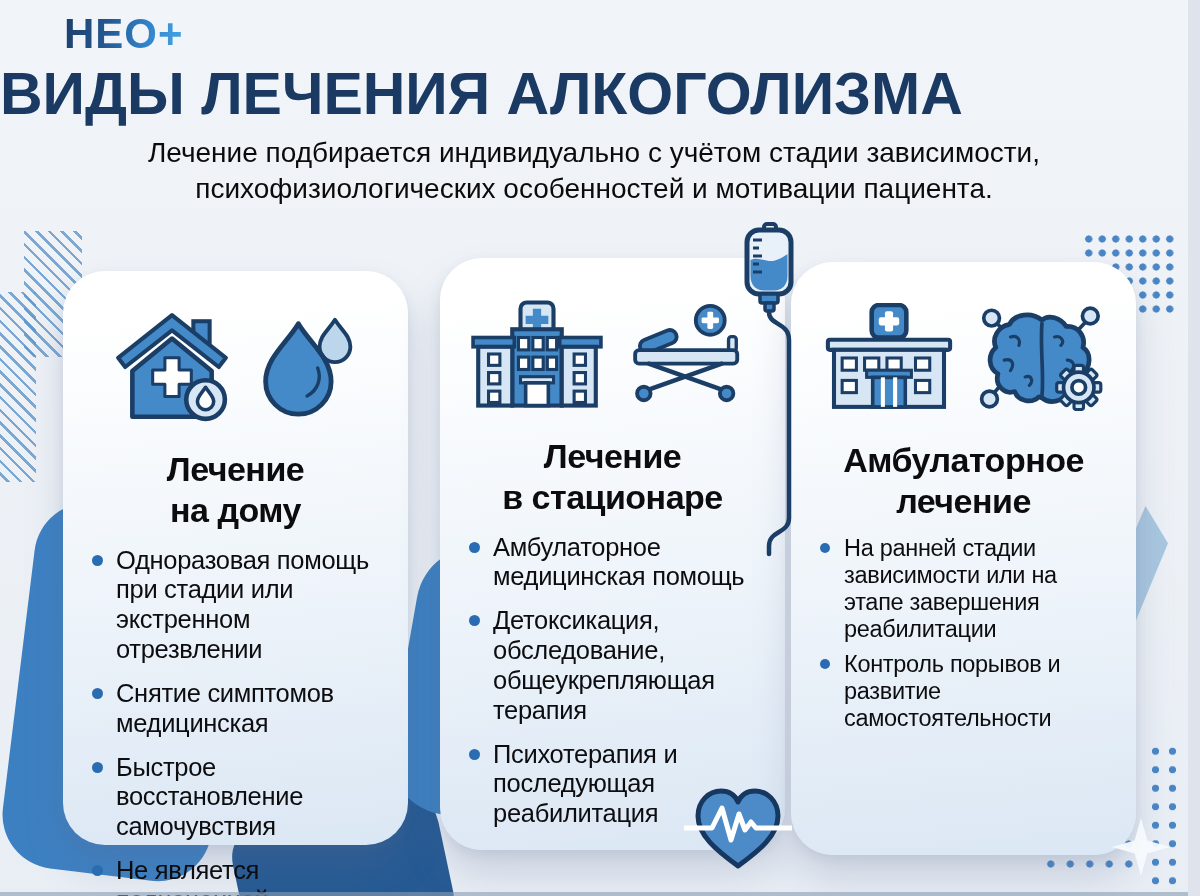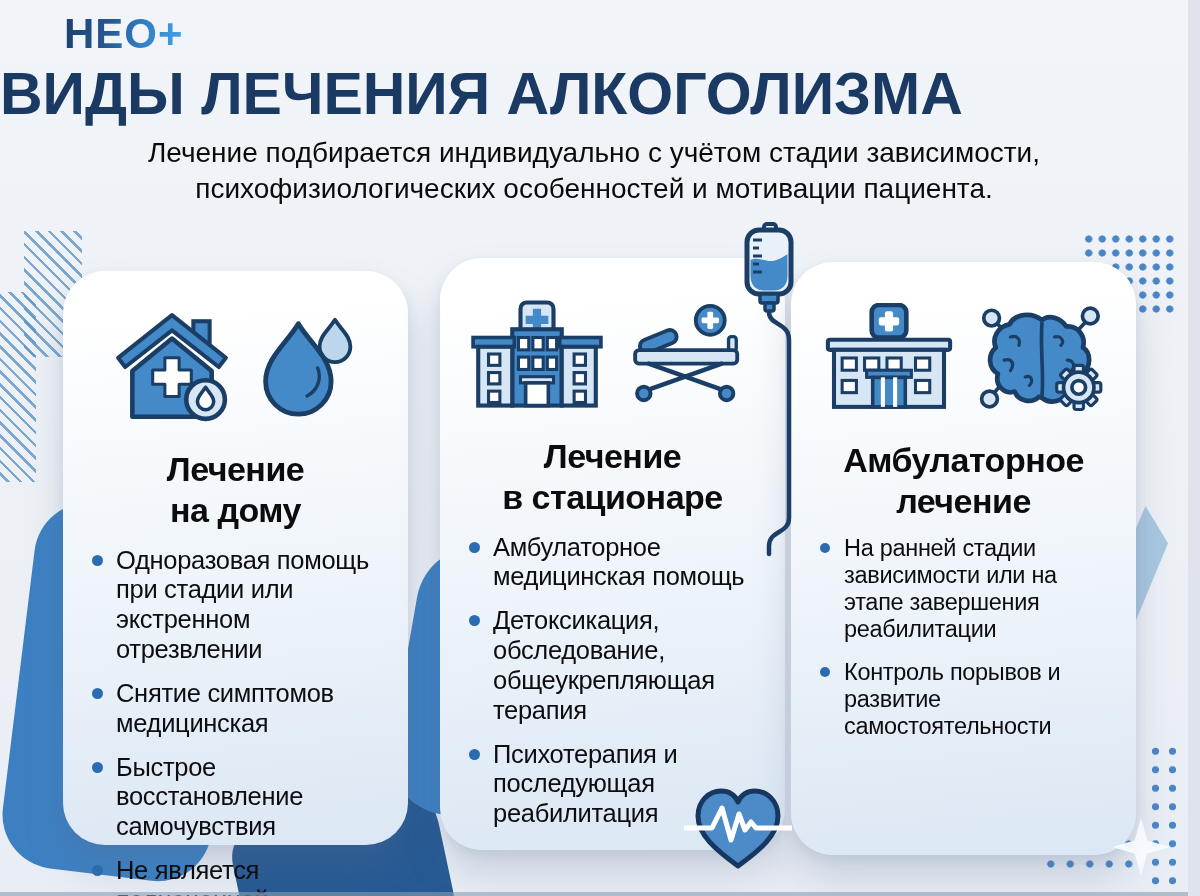--- a/index.html
+++ b/index.html
@@ -20,21 +20,21 @@
         box-shadow:0 24px 38px rgba(90,110,145,.22),0 5px 12px rgba(90,110,145,.12);}
   #card-home{left:63px;top:271px;width:345px;height:574px;}
   #card-inpatient{left:440px;top:258px;width:345px;height:592px;}
   #card-outpatient{left:779px;top:262px;width:345px;height:593px;margin-left:12px;}
   .icons-row{display:flex;justify-content:center;align-items:center;gap:24px;height:132px;}
   .card-title{margin-top:16px;text-align:center;font-size:34px;font-weight:800;line-height:1.2;
               color:#0c0c0e;letter-spacing:-0.5px;}
   .bullets{margin:15px 0 0;padding:0;list-style:none;display:flex;flex-direction:column;gap:14px;}
   .bullets li{position:relative;padding-left:27px;font-size:25.5px;line-height:1.17;color:#0d0d0f;letter-spacing:-0.3px;}
   .bullets li::before{content:"";position:absolute;left:3px;top:9px;width:11px;height:11px;border-radius:50%;background:#2a6cb2;}
-  .bullets.sm{gap:16px;margin-top:13px;}
+  .bullets.sm{gap:8px;margin-top:13px;}
   .bullets.sm li{font-size:23.5px;line-height:1.15;}
   .bullets.sm li::before{top:8px;width:10px;height:10px;}
   
   .hatch{position:absolute;z-index:1;background:repeating-linear-gradient(45deg,rgba(0,0,0,0) 0 6.5px,#5e95c8 6.5px 9px);opacity:.8;}
   #hatch-a{left:24px;top:231px;width:58px;height:126px;}
   #hatch-b{left:-28px;top:292px;width:64px;height:190px;}
   .decor-rect{position:absolute;z-index:1;border-radius:54px;}
   #decor-left{left:18px;top:508px;width:210px;height:368px;background:#3d80c2;transform:rotate(7deg);}
   #decor-bottom{left:238px;top:803px;width:210px;height:150px;background:#265a93;transform:rotate(-12deg);border-radius:40px;}
   #decor-gap{left:402px;top:560px;width:280px;height:270px;background:#3d80c2;transform:rotate(10deg);border-radius:60px;}

